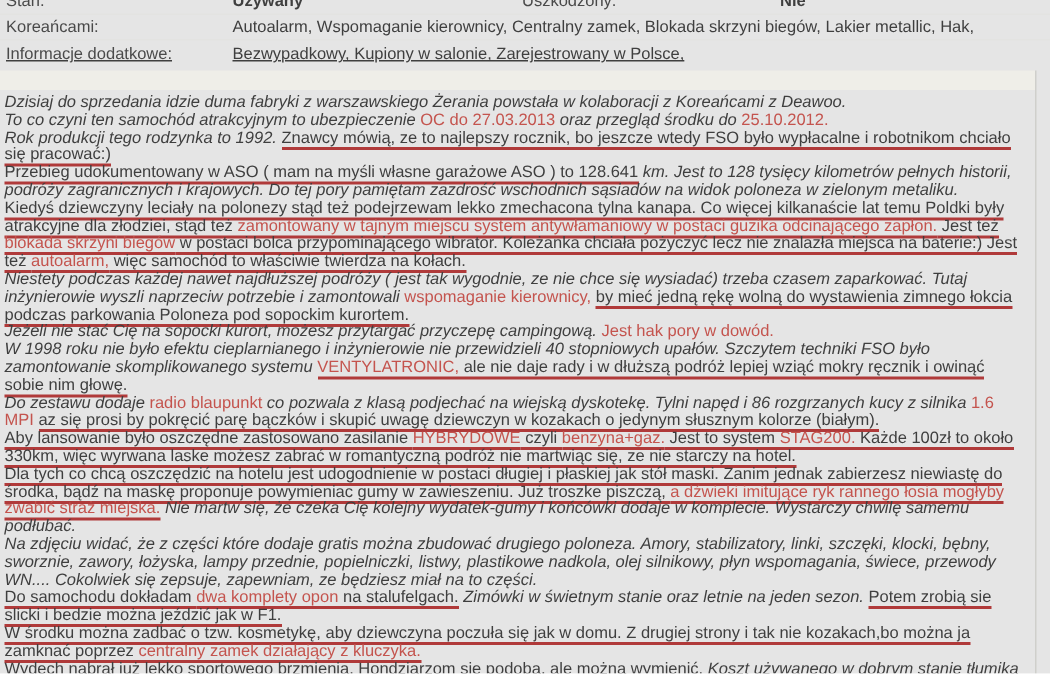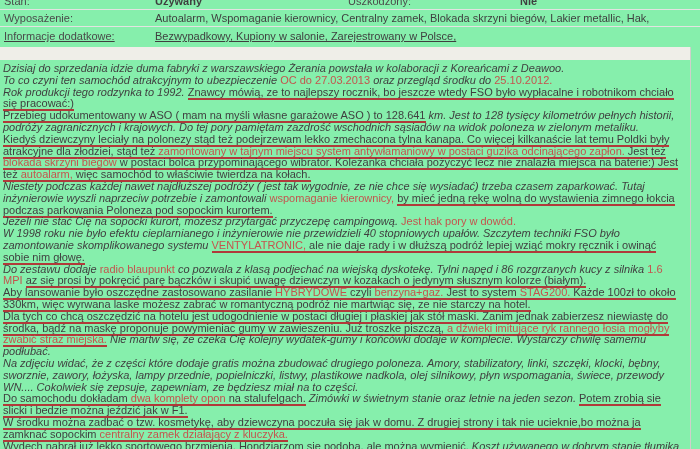--- a/index.html
+++ b/index.html
@@ -2,21 +2,21 @@
 <html lang="pl" style="--text: #3f3f3f; --label: #4a4a4a; --red: #c4544e; --uline: #b03a3a; --divider: #e3e3e1; --band: #efeee8; --boxborder: #cfcfcb;"><head>
 <meta charset="utf-8">
 <style>
   :root{
     --text:#3f3f3f; --label:#4a4a4a; --red:#c4544e; --uline:#b03a3a;
     --divider:#e3e3e1; --band:#efeee8; --boxborder:#cfcfcb;
   }
   *{margin:0;padding:0;box-sizing:border-box;}
   html,body{background:#fff;}
   body{font-family:"Liberation Sans","DejaVu Sans",sans-serif;color:var(--text);}
-  .screen{position:relative;width:700px;height:449px;overflow:hidden;background:#86efac;}
+  .screen{position:relative;width:700px;height:449px;overflow:hidden;background:#e5e5e5;}
 
   
   .params{margin-top:-7px;font-size:11px;}
   .param-row{display:flex;align-items:center;height:17px;border-bottom:1px solid var(--divider);}
   .param-row.last{border-bottom:none;height:18px;text-decoration:underline;}
   .p-label{width:155px;padding-left:4px;color:var(--label);flex:0 0 auto;}
   .p-label2{width:172px;color:var(--label);flex:0 0 auto;}
   .p-value{color:var(--text);}
   .p-value.v1{width:193px;flex:0 0 auto;}
   .p-value.bold{font-weight:bold;}
@@ -37,21 +37,21 @@
 <div class="screen">
 
   <div class="params">
     <div class="param-row">
       <span class="p-label">Stan:</span>
       <span class="p-value v1 bold">Używany</span>
       <span class="p-label2">Uszkodzony:</span>
       <span class="p-value bold">Nie</span>
     </div>
     <div class="param-row">
-      <span class="p-label">Wyposażenie:</span>
+      <span class="p-label">Koreańcami:</span>
       <span class="p-value">Autoalarm, Wspomaganie kierownicy, Centralny zamek, Blokada skrzyni biegów, Lakier metallic, Hak,</span>
     </div>
     <div class="param-row last">
       <span class="p-label">Informacje dodatkowe:</span>
       <span class="p-value">Bezwypadkowy, Kupiony w salonie, Zarejestrowany w Polsce,</span>
     </div>
   </div>
 
   <div class="desc-box">
     <div class="band"></div>
@@ -62,18 +62,18 @@
         <p><span class="seg-u">Przebieg udokumentowany w ASO ( mam na myśli własne garażowe ASO ) to 128.641</span><span class="seg-plain"> km. Jest to 128 tysięcy kilometrów pełnych historii, podróży zagranicznych i krajowych. Do tej pory pamiętam zazdrość wschodnich sąsiadów na widok poloneza w zielonym metaliku.</span></p>
         <p><span class="seg-u">Kiedyś dziewczyny leciały na polonezy stąd też podejrzewam lekko zmechacona tylna kanapa. Co więcej kilkanaście lat temu Poldki były atrakcyjne dla złodziei, stąd też </span><span class="seg-redu">zamontowany w tajnym miejscu system antywłamaniowy w postaci guzika odcinającego zapłon.</span><span class="seg-u"> Jest też </span><span class="seg-redu">blokada skrzyni biegów</span><span class="seg-u"> w postaci bolca przypominającego wibrator. Koleżanka chciała pożyczyć lecz nie znalazła miejsca na baterie:) Jest też </span><span class="seg-redu">autoalarm,</span><span class="seg-u"> więc samochód to właściwie twierdza na kołach.</span></p>
         <p><span class="seg-plain">Niestety podczas każdej nawet najdłuższej podróży ( jest tak wygodnie, ze nie chce się wysiadać) trzeba czasem zaparkować. Tutaj inżynierowie wyszli naprzeciw potrzebie i zamontowali </span><span class="seg-red">wspomaganie kierownicy,</span><span class="seg-plain"> </span><span class="seg-u">by mieć jedną rękę wolną do wystawienia zimnego łokcia podczas parkowania Poloneza pod sopockim kurortem.</span></p>
         <p><span class="seg-plain">Jeżeli nie stać Cię na sopocki kurort, możesz przytargać przyczepę campingową. </span><span class="seg-red">Jest hak pory w dowód.</span></p>
         <p><span class="seg-plain">W 1998 roku nie było efektu cieplarnianego i inżynierowie nie przewidzieli 40 stopniowych upałów. Szczytem techniki FSO było zamontowanie skomplikowanego systemu </span><span class="seg-redu">VENTYLATRONIC,</span><span class="seg-u"> ale nie daje rady i w dłuższą podróż lepiej wziąć mokry ręcznik i owinąć sobie nim głowę.</span></p>
         <p><span class="seg-plain">Do zestawu dodaje </span><span class="seg-red">radio blaupunkt</span><span class="seg-plain"> co pozwala z klasą podjechać na wiejską dyskotekę. Tylni napęd i 86 rozgrzanych kucy z silnika </span><span class="seg-red">1.6 MPI</span><span class="seg-plain"> </span><span class="seg-u">az się prosi by pokręcić parę bączków i skupić uwagę dziewczyn w kozakach o jedynym słusznym kolorze (białym).</span></p>
         <p><span class="seg-u">Aby lansowanie było oszczędne zastosowano zasilanie </span><span class="seg-redu">HYBRYDOWE</span><span class="seg-u"> czyli </span><span class="seg-redu">benzyna+gaz.</span><span class="seg-u"> Jest to system </span><span class="seg-redu">STAG200.</span><span class="seg-u"> Każde 100zł to około 330km, więc wyrwana laske możesz zabrać w romantyczną podróż nie martwiąc się, ze nie starczy na hotel.</span></p>
         <p><span class="seg-u">Dla tych co chcą oszczędzić na hotelu jest udogodnienie w postaci długiej i płaskiej jak stół maski. Zanim jednak zabierzesz niewiastę do środka, bądź na maskę proponuje powymieniac gumy w zawieszeniu. Już troszke piszczą, </span><span class="seg-redu">a dźwieki imitujące ryk rannego łosia mogłyby zwabić straż miejska.</span><span class="seg-plain"> Nie martw się, że czeka Cię kolejny wydatek-gumy i końcówki dodaje w komplecie. Wystarczy chwilę samemu podłubać.</span></p>
         <p><span class="seg-plain">Na zdjęciu widać, że z części które dodaje gratis można zbudować drugiego poloneza. Amory, stabilizatory, linki, szczęki, klocki, bębny, sworznie, zawory, łożyska, lampy przednie, popielniczki, listwy, plastikowe nadkola, olej silnikowy, płyn wspomagania, świece, przewody WN.... Cokolwiek się zepsuje, zapewniam, ze będziesz miał na to części.</span></p>
         <p><span class="seg-u">Do samochodu dokładam </span><span class="seg-redu">dwa komplety opon</span><span class="seg-u"> na stalufelgach.</span><span class="seg-plain"> Zimówki w świetnym stanie oraz letnie na jeden sezon. </span><span class="seg-u">Potem zrobią sie slicki i bedzie można jeździć jak w F1.</span></p>
-        <p><span class="seg-u">W środku można zadbać o tzw. kosmetykę, aby dziewczyna poczuła się jak w domu. Z drugiej strony i tak nie ucieknie,bo można ja zamknać sopockim </span><span class="seg-redu">centralny zamek działający z kluczyka.</span></p>
+        <p><span class="seg-u">W środku można zadbać o tzw. kosmetykę, aby dziewczyna poczuła się jak w domu. Z drugiej strony i tak nie kozakach,bo można ja zamknać poprzez </span><span class="seg-redu">centralny zamek działający z kluczyka.</span></p>
         <p><span class="seg-u">Wydech nabrał już lekko sportowego brzmienia. Hondziarzom się podoba, ale można wymienić.</span><span class="seg-plain"> Koszt używanego w dobrym stanie tłumika końcowego to około 50zł.</span></p>
       </div>
   </div>
 
 </div>
 
 </body></html>

